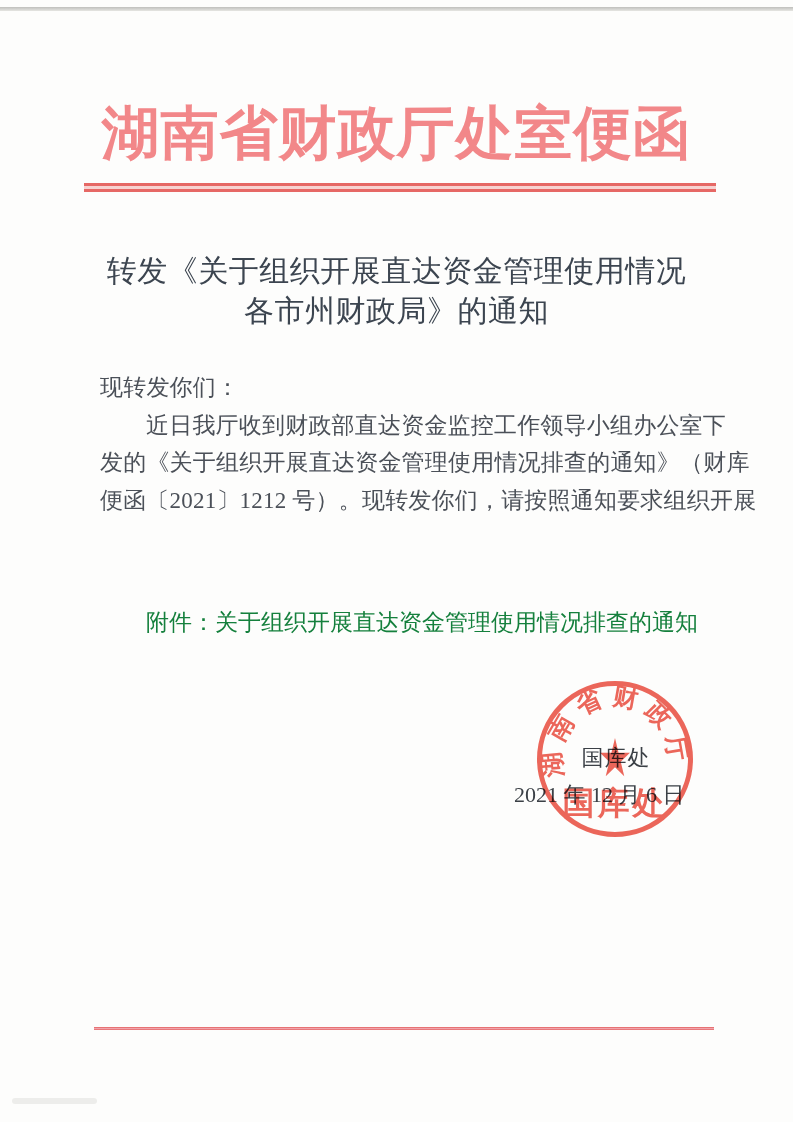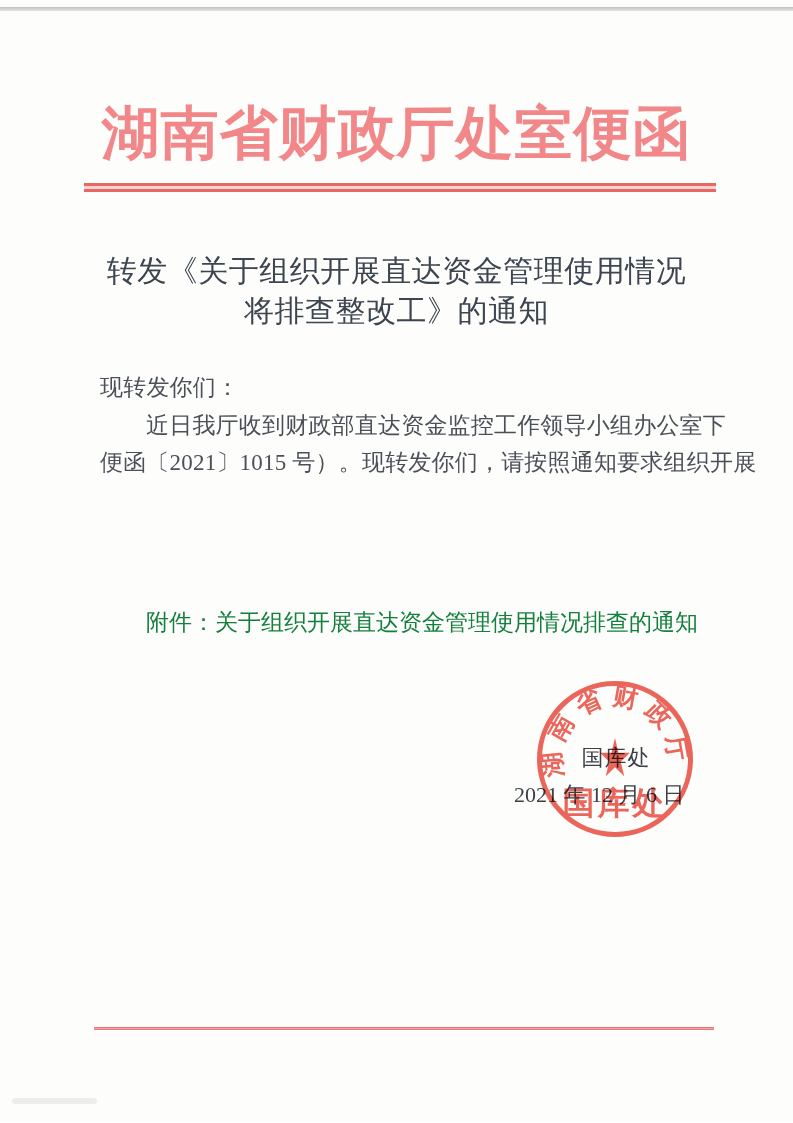--- a/index.html
+++ b/index.html
@@ -128,27 +128,28 @@
 <div class="page">
 
   <div class="scan-edge"></div>
 
   <div class="letterhead">湖南省财政厅处室便函</div>
 
   <div class="rule-double"></div>
 
   <div class="doc-title">
     <div>转发《关于组织开展直达资金管理使用情况</div>
-    <div>将排查整改工》的通知</div>
+    <div>各市州财政局》的通知</div>
   </div>
 
   <div class="body-block">
     <div class="body-line">现转发你们：</div>
     <div class="body-line indent">近日我厅收到财政部直达资金监控工作领导小组办公室下</div>
-    <div class="body-line">便函〔2021〕1015 号）。现转发你们，请按照通知要求组织开展</div>
+    <div class="body-line">发的《关于组织开展直达资金管理使用情况排查的通知》（财库</div>
+    <div class="body-line">便函〔2021〕1212 号）。现转发你们，请按照通知要求组织开展</div>
   </div>
 
   <div class="attachment">附件：关于组织开展直达资金管理使用情况排查的通知</div>
 
   <div class="signer">国库处</div>
 
   <div class="sign-date">2021 年 12 月 6 日</div>
 
   <div class="seal">
     <span class="seal-char" style="transform:rotate(-95deg) translateY(-62px);">湖</span>

